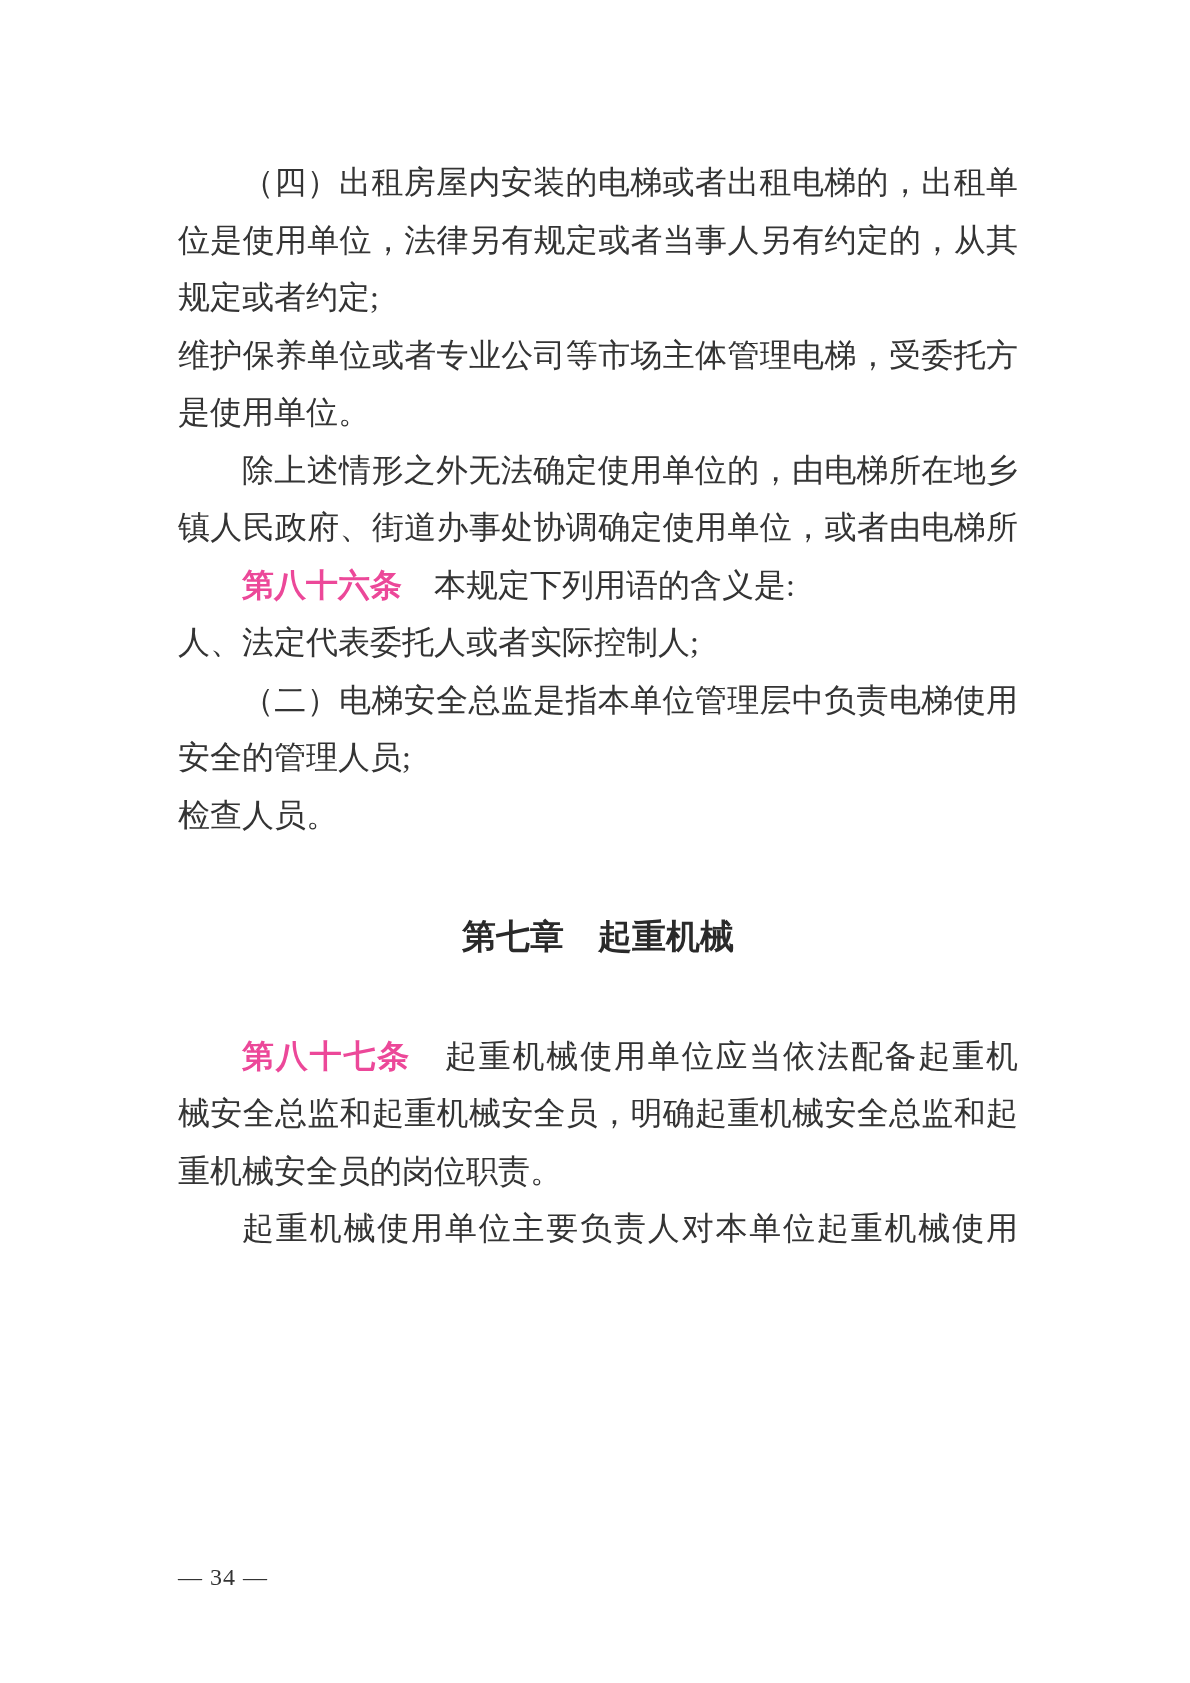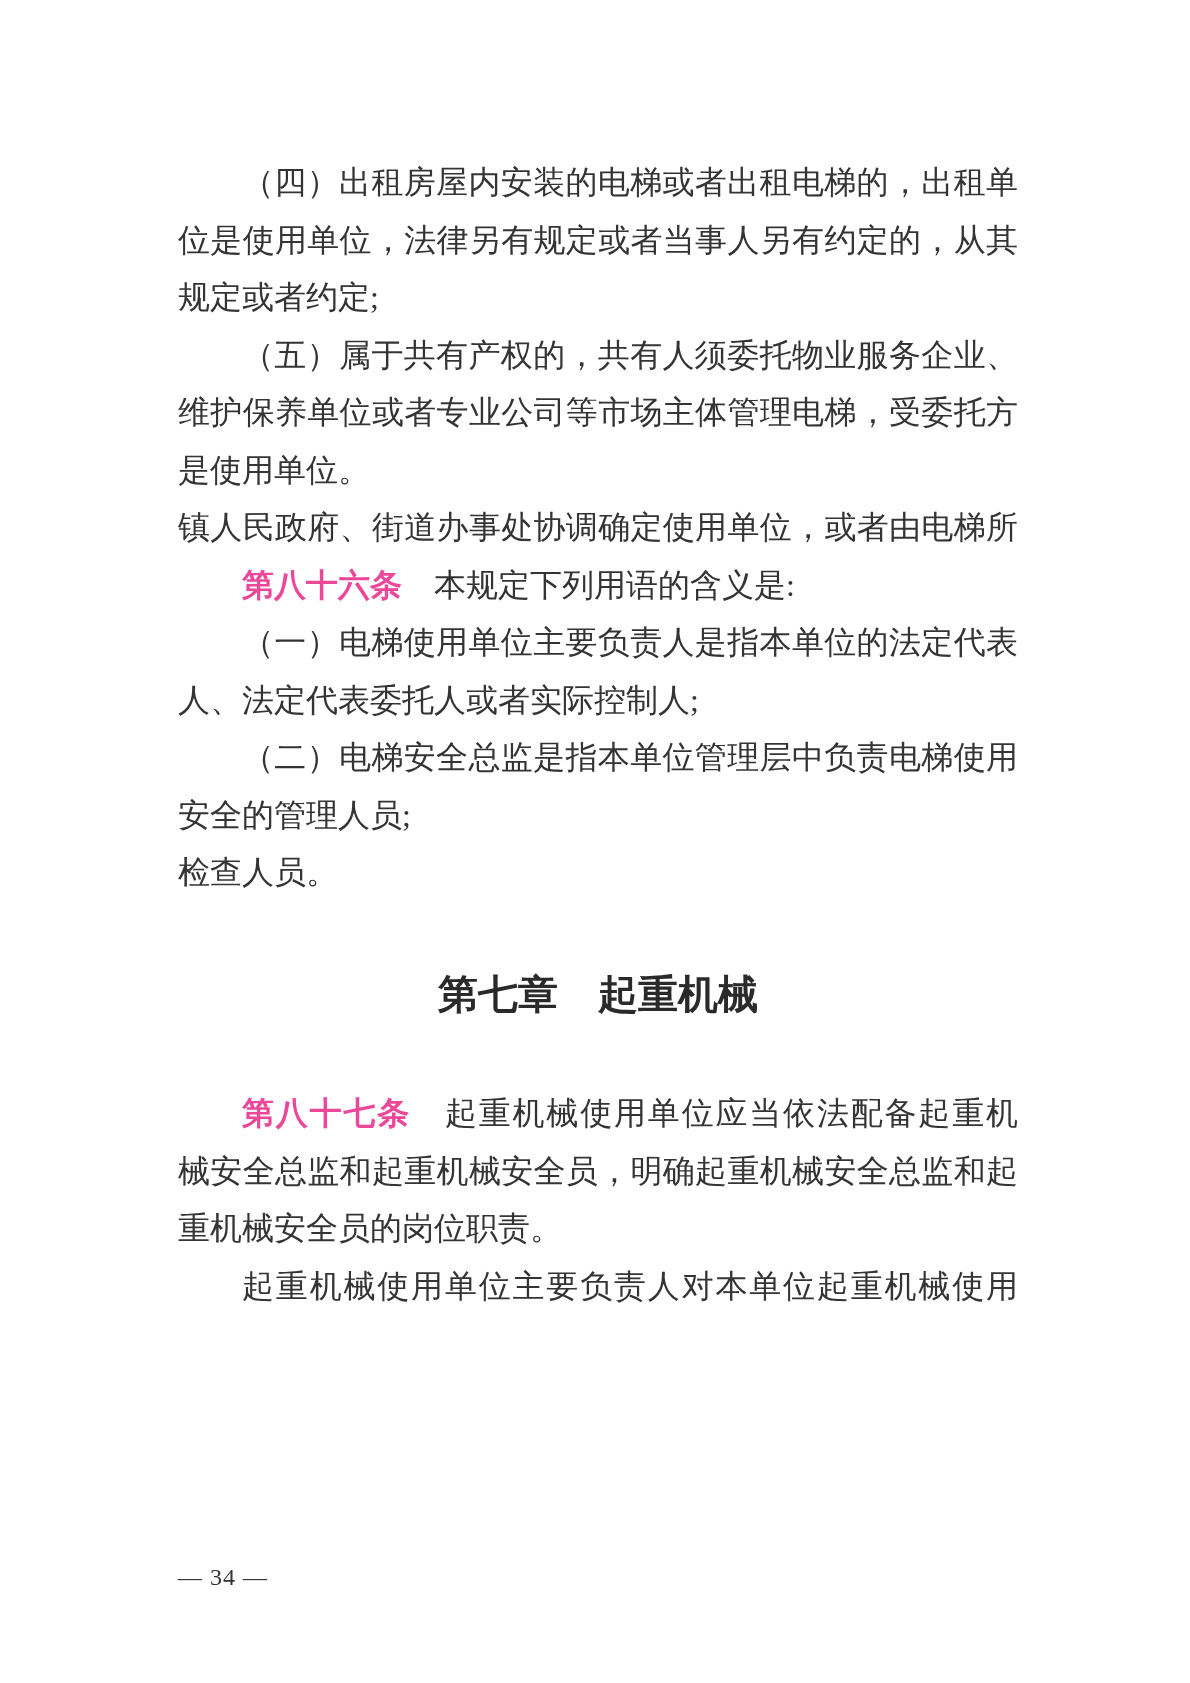--- a/index.html
+++ b/index.html
@@ -26,21 +26,21 @@
   .line.indent { text-indent: 2em; }
   .line.fill { text-align: justify; text-align-last: justify; }
   .b {
     font-weight: 700;
     color: #ec4899;
     font-family: "Liberation Sans", "DejaVu Sans", sans-serif;
   }
   .chapter {
     margin: 64px 0 62px 0;
     text-align: center;
-    font-size: 40px;
+    font-size: 34px;
     line-height: 57.5px;
     font-weight: 700;
     color: #2a2a2a;
     font-family: "Liberation Sans", "DejaVu Sans", sans-serif;
   }
   .footer {
     position: absolute;
     left: 178px;
     top: 1558px;
     font-size: 24px;
@@ -52,29 +52,28 @@
 </head>
 <body>
 
 <div class="page">
   <div class="content">
 
     <div class="line indent fill"><span>（四）出租房屋内安装的电梯或者出租电梯的，出租单</span></div>
     <div class="line fill"><span>位是使用单位，法律另有规定或者当事人另有约定的，从其</span></div>
     <div class="line"><span>规定或者约定;</span></div>
 
-    <div class="line indent fill"><span>（五）属于共有产权的，共有人须委托物业服务企业、</span></div>
     <div class="line fill"><span>维护保养单位或者专业公司等市场主体管理电梯，受委托方</span></div>
     <div class="line"><span>是使用单位。</span></div>
 
+    <div class="line indent fill"><span>除上述情形之外无法确定使用单位的，由电梯所在地乡</span></div>
     <div class="line fill"><span>镇人民政府、街道办事处协调确定使用单位，或者由电梯所</span></div>
 
     <div class="line indent"><span class="b">第八十六条</span><span>　本规定下列用语的含义是:</span></div>
 
-    <div class="line indent fill"><span>（一）电梯使用单位主要负责人是指本单位的法定代表</span></div>
     <div class="line"><span>人、法定代表委托人或者实际控制人;</span></div>
 
     <div class="line indent fill"><span>（二）电梯安全总监是指本单位管理层中负责电梯使用</span></div>
     <div class="line"><span>安全的管理人员;</span></div>
 
     <div class="line"><span>检查人员。</span></div>
 
     <div class="chapter">第七章　起重机械</div>
 
     <div class="line indent fill"><span class="b">第八十七条</span><span>　起重机械使用单位应当依法配备起重机</span></div>

